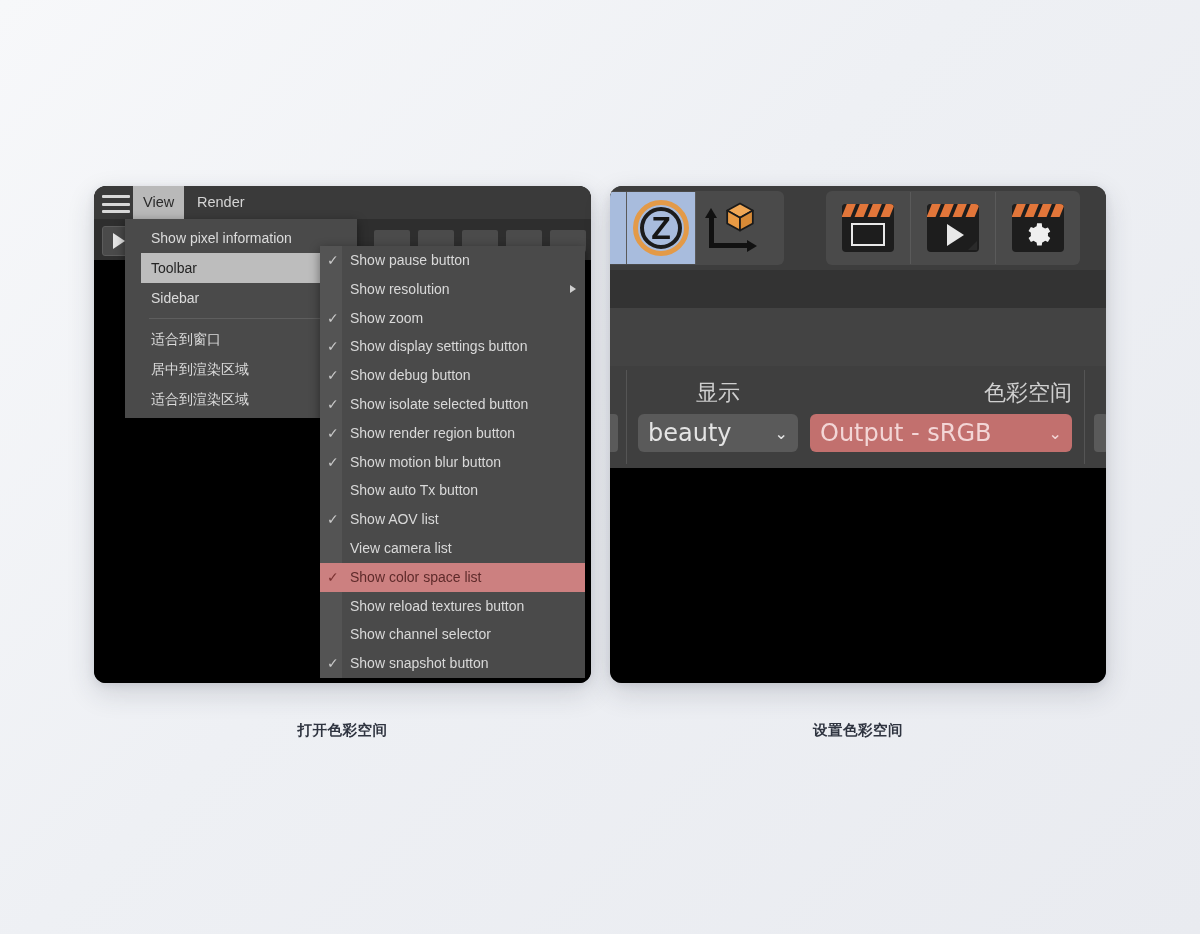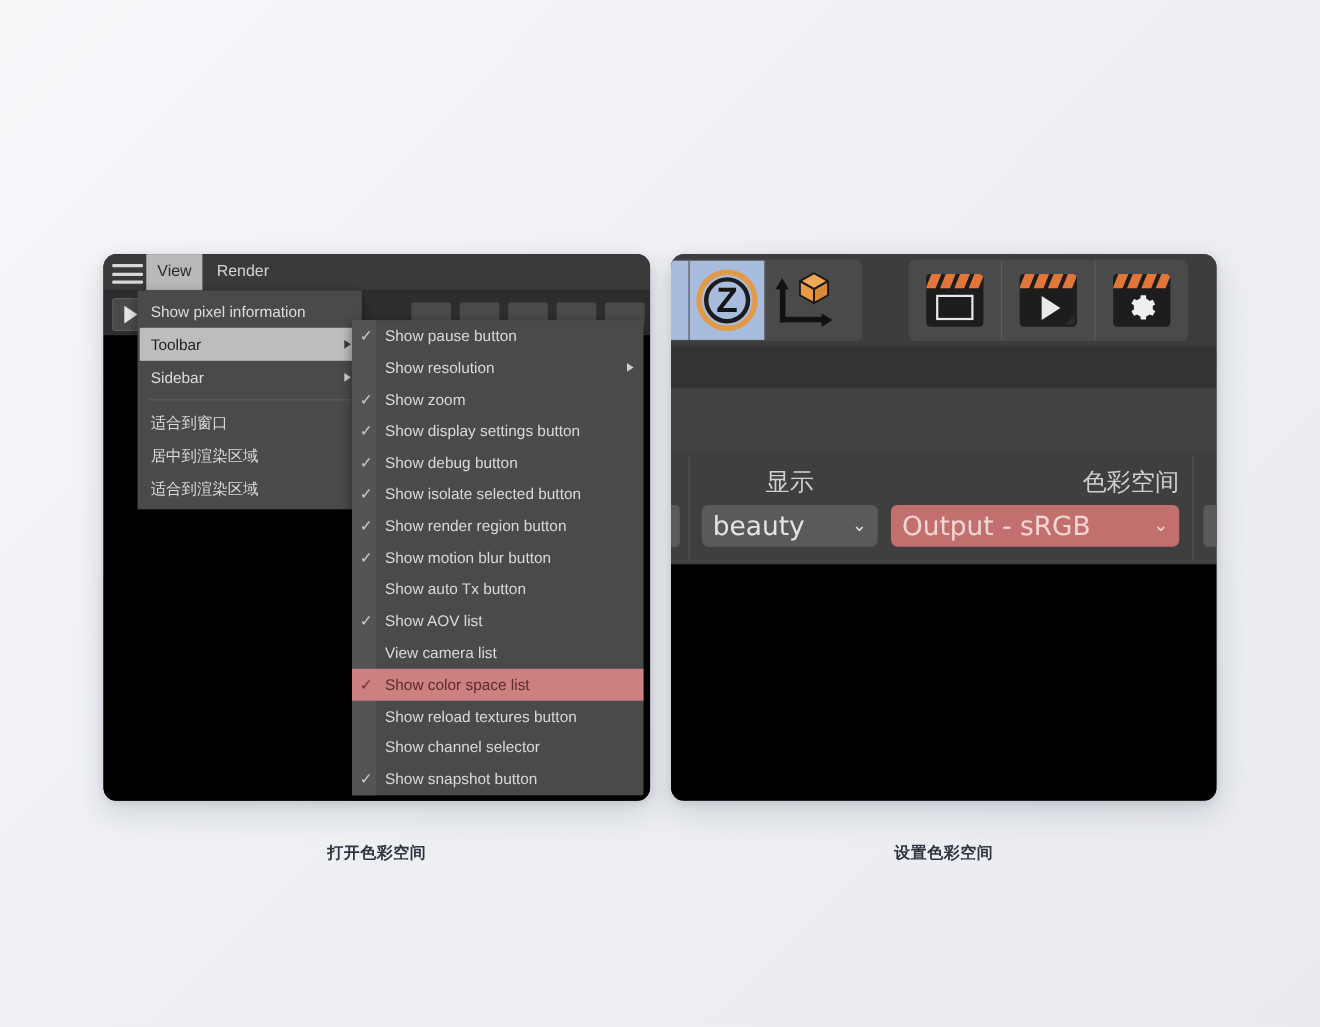--- a/index.html
+++ b/index.html
@@ -16,21 +16,20 @@
   
   .figure {
     position: absolute;
   }
   .panel {
     position: relative;
     border-radius: 12px;
     background: #2b2b2b;
     box-shadow: 0 10px 28px rgba(40,44,60,0.16), 0 2px 8px rgba(40,44,60,0.10);
     overflow: hidden;
-    margin-top: 45px;
   }
   .caption {
     text-align: center;
     font-size: 14.5px;
     font-weight: bold;
     color: #2f3440;
     margin-top: 38px;
     letter-spacing: 0.5px;
   }
 
@@ -74,21 +73,21 @@
     margin-left: 3px;
   }
   .ghost-btns { position: absolute; left: 280px; top: 44px; display: flex; gap: 8px; }
   .ghost-btns span { display:block; width: 36px; height: 22px; background: #4b4b4b; border-radius: 2px; }
 
   
   .menu {
     position: absolute;
     background: #4a4a4a;
     box-shadow: 0 3px 10px rgba(0,0,0,0.45);
-    padding: 4px 2px;
+    padding: 4px 16px;
     z-index: 20;
   }
   #view-menu { left: 31px; top: 33px; width: 200px; }
   .mi {
     position: relative;
     height: 30px; line-height: 30px;
     font-size: 14px; color: #dcdcdc;
     padding-left: 10px; padding-right: 22px;
     white-space: nowrap;
   }

